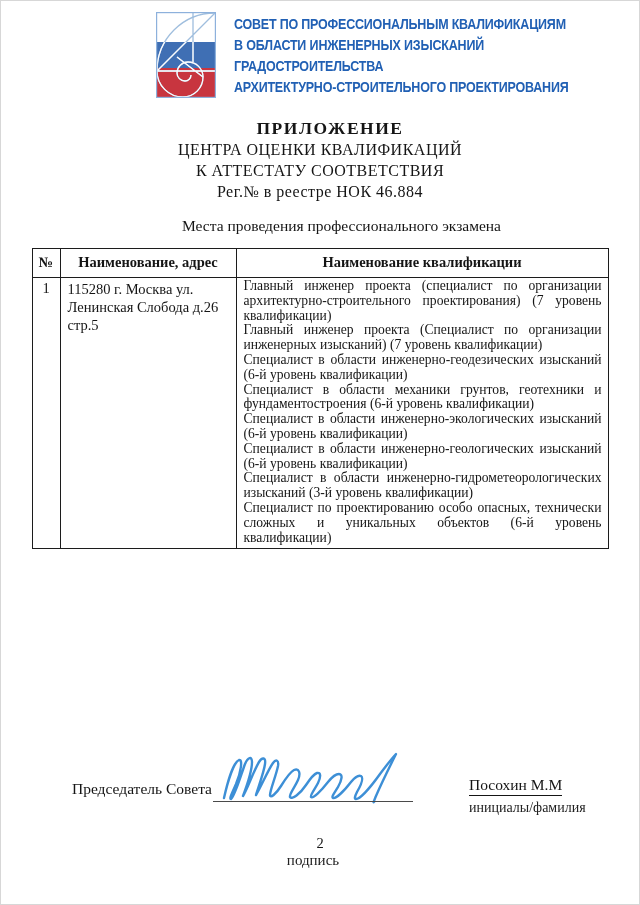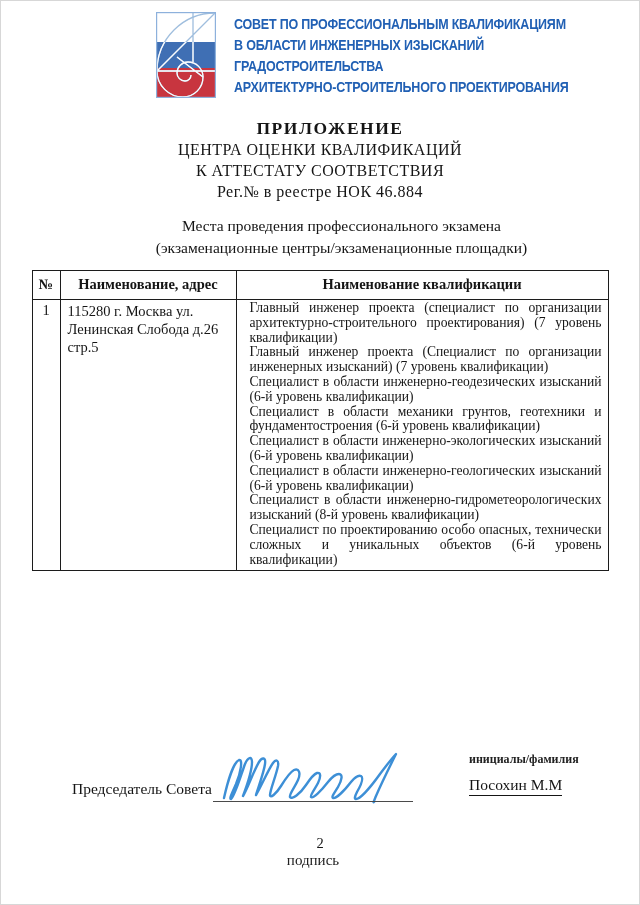--- a/index.html
+++ b/index.html
@@ -66,21 +66,21 @@
   }
   .col-num{width:28px;}
   .col-addr{width:176px;}
   .col-qual{width:372px;}
   .cell-num{
     font-size:14.5px;text-align:center;padding-top:2px;
   }
   .cell-addr{
     font-size:14.5px;line-height:18px;padding:2px 14px 2px 7px;
   }
-  .cell-qual{padding:1px 6px 3px 13px;margin-left:12px;}
+  .cell-qual{padding:1px 6px 3px 7px;margin-left:12px;}
   .cell-qual p{
     margin:0;
     font-size:13.6px;
     line-height:14.8px;
     text-align:justify;
   }
   
   .footer-left{
     position:absolute;left:72px;top:780px;
     font-size:15.5px;
@@ -94,22 +94,22 @@
     position:absolute;left:213px;top:852px;width:200px;
     text-align:center;font-size:15px;color:#222;
   }
   .sig-name{
     position:absolute;left:469px;top:776px;
     font-size:15.5px;
     border-bottom:1px solid #151515;
     padding-bottom:1px;
   }
   .sig-name-caption{
-    position:absolute;left:469px;top:752px;
-    font-size:12px;color:#222;font-weight:bold;
+    position:absolute;left:469px;top:800px;
+    font-size:14px;color:#222;
   }
   .page-number{
     position:absolute;left:0;top:835px;width:100%;
     text-align:center;font-size:14.5px;
   }
 </style>
 </head>
 <body>
 
 <div class="page">
@@ -146,21 +146,20 @@
 
   <div class="title-block">
     <div class="title-main">ПРИЛОЖЕНИЕ</div>
     <div class="title-line">ЦЕНТРА ОЦЕНКИ КВАЛИФИКАЦИЙ</div>
     <div class="title-line">К АТТЕСТАТУ СООТВЕТСТВИЯ</div>
     <div class="title-line">Рег.№ в реестре НОК 46.884</div>
   </div>
 
   <div class="subtitle-block">
     <div class="subtitle-line">Места проведения профессионального экзамена</div>
-    <div class="subtitle-line">(экзаменационные центры/экзаменационные площадки)</div>
   </div>
 
   <table class="exam-table">
     <colgroup>
       <col class="col-num">
         <col class="col-addr">
         <col class="col-qual">
     </colgroup>
     <thead>
       <tr>
@@ -173,21 +172,21 @@
       <tr>
         <td class="cell-num">1</td>
         <td class="cell-addr">115280 г. Москва ул. Ленинская Слобода д.26 стр.5</td>
         <td class="cell-qual">
           <p>Главный инженер проекта (специалист по организации архитектурно-строительного проектирования) (7 уровень квалификации)</p>
           <p>Главный инженер проекта (Специалист по организации инженерных изысканий) (7 уровень квалификации)</p>
           <p>Специалист в области инженерно-геодезических изысканий (6-й уровень квалификации)</p>
           <p>Специалист в области механики грунтов, геотехники и фундаментостроения (6-й уровень квалификации)</p>
           <p>Специалист в области инженерно-экологических изысканий (6-й уровень квалификации)</p>
           <p>Специалист в области инженерно-геологических изысканий (6-й уровень квалификации)</p>
-          <p>Специалист в области инженерно-гидрометеорологических изысканий (8-й уровень квалификации)</p>
+          <p>Специалист в области инженерно-гидрометеорологических изысканий (3-й уровень квалификации)</p>
           <p>Специалист по проектированию особо опасных, технически сложных и уникальных объектов (6-й уровень квалификации)</p>
         </td>
       </tr>
     </tbody>
   </table>
 
   <div class="footer-left">Председатель Совета</div>
 
   <svg class="sig-svg" width="200" height="56" viewBox="0 0 200 56" xmlns="http://www.w3.org/2000/svg">
     <path fill="none" stroke="#3d8fd6" stroke-width="2.4" stroke-linecap="round" stroke-linejoin="round" d="M6,48 C10,30 16,12 21,10 C25,9 23,22 18,34 C14,43 11,49 13,49

